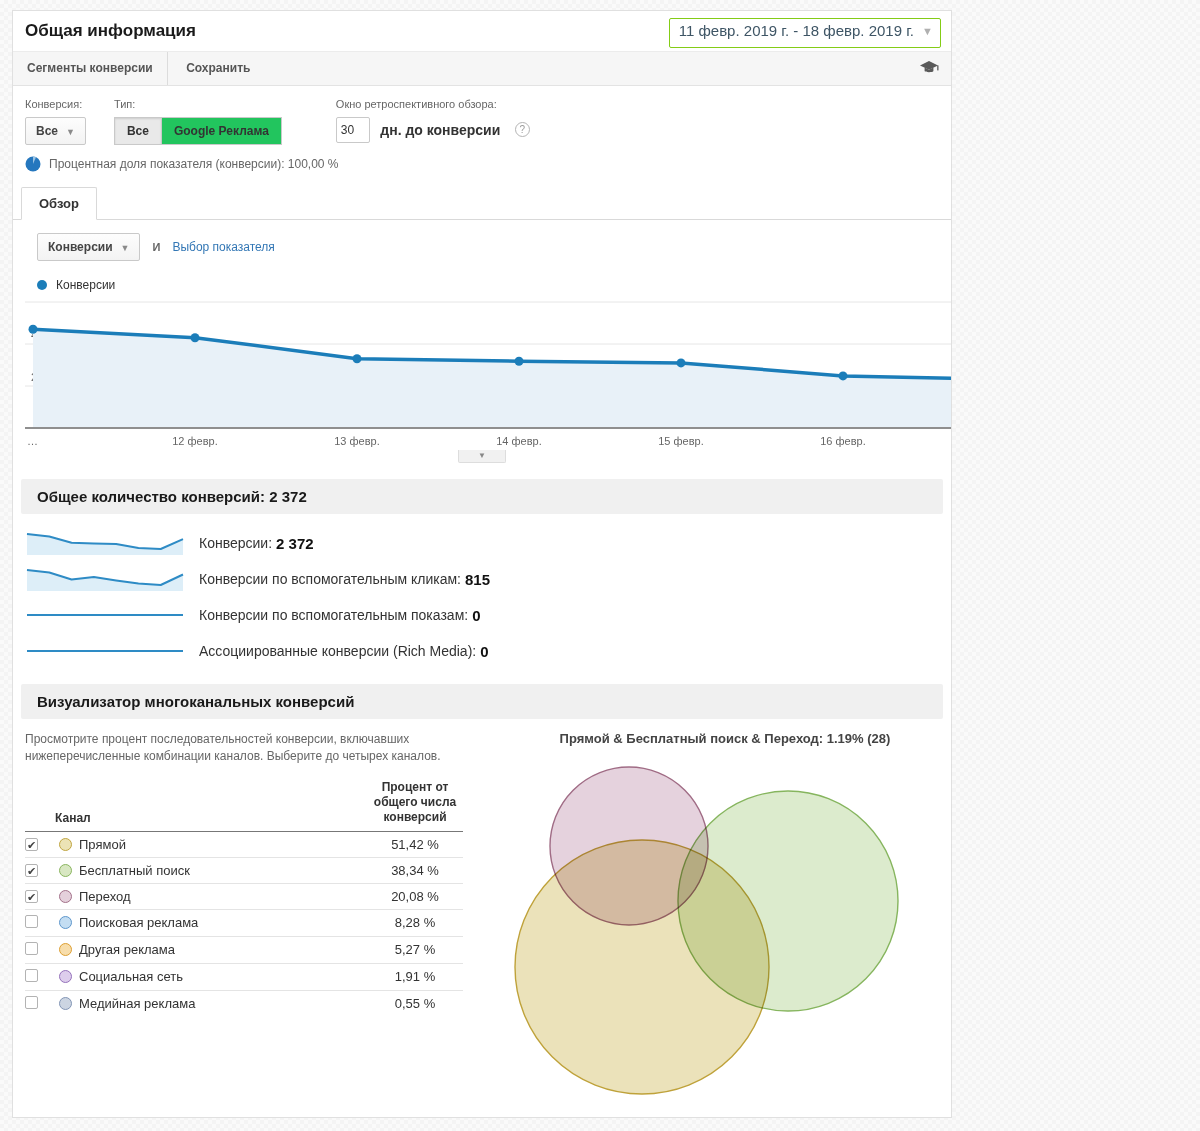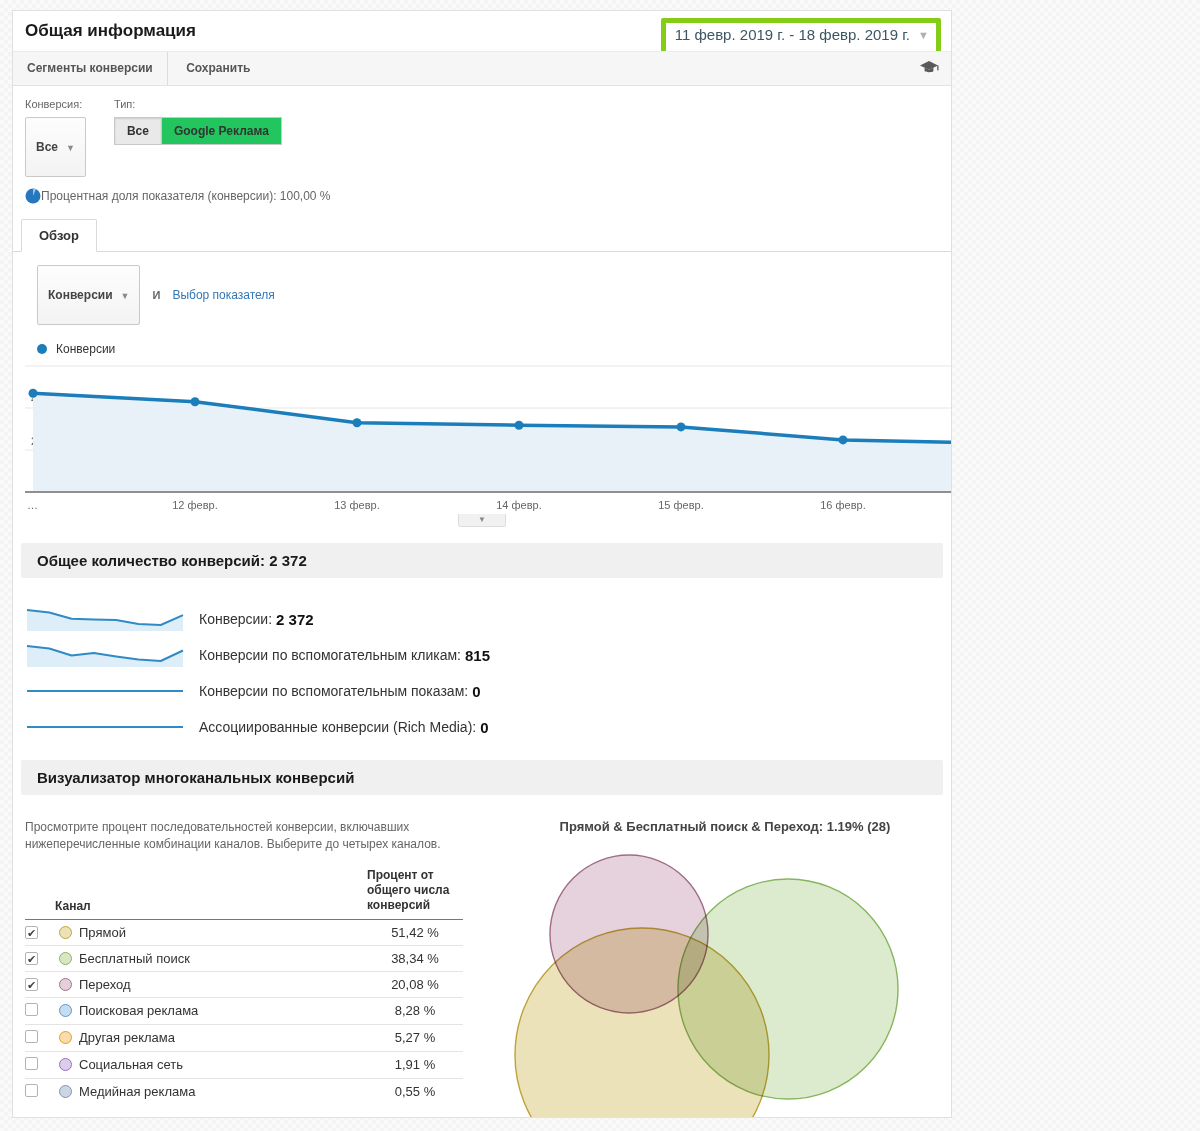--- a/index.html
+++ b/index.html
@@ -15,52 +15,52 @@
   }
   .card {
     position:absolute; left:12px; top:10px; width:940px; height:1108px;
     background:#fff; border:1px solid #e0e0e0; overflow:hidden;
   }
   
   .hdr { position:relative; height:40px; padding:10px 12px 0; }
   .hdr h1 { font-size:17px; font-weight:bold; color:#1a1a1a; display:inline-block; }
   .date-sel {
     position:absolute; right:10px; top:7px; background:#fff;
-    border:5px solid #84cc16; border-radius:2px; padding:3px 26px 8px 9px;
+    border:1px solid #84cc16; border-radius:2px; padding:3px 26px 8px 9px;
     font-size:15px; color:#3e5565; cursor:pointer;
   }
   .date-sel .arr { position:absolute; right:7px; top:6px; color:#b0b0b0; font-size:11px; }
   
   .toolbar { height:35px; background:#f6f6f6; border-top:1px solid #ececec; border-bottom:1px solid #e3e3e3; position:relative; }
   .tb-btn { display:inline-block; line-height:33px; padding:0 14px; font-size:12px; font-weight:bold; color:#555; cursor:pointer; }
   .tb-btn.sep { border-right:1px solid #dcdcdc; }
   .grad-cap { position:absolute; right:12px; top:8px; cursor:pointer; }
   
   .filters { padding:12px 12px 0; }
   .frow { display:flex; align-items:flex-start; }
   .fgroup { margin-right:28px; }
   .flabel { font-size:11px; color:#666; margin-bottom:7px; }
   .drop-btn {
     display:inline-block; border:1px solid #c9c9c9; border-radius:2px;
-    background:linear-gradient(#fdfdfd,#f3f3f3); padding:22px 10px; font-size:12px;
+    background:linear-gradient(#fdfdfd,#f3f3f3); padding:6px 10px; font-size:12px;
     font-weight:bold; color:#444; cursor:pointer; min-width:60px;
   }
   .drop-btn .arr { color:#8a8a8a; font-size:9px; margin-left:8px; }
   .seg { display:inline-flex; }
   .seg-btn { border:1px solid #c9c9c9; padding:6px 12px; font-size:12px; font-weight:bold; color:#333; background:#22c55e; cursor:pointer; }
   .seg-btn.sel { background:#e9e9e9; box-shadow:inset 0 1px 2px rgba(0,0,0,.12); }
   .seg-btn + .seg-btn { border-left:none; }
   .lb-input { width:34px; border:1px solid #c9c9c9; border-radius:2px; padding:5px 4px; font-size:12px; color:#333; font-family:"Liberation Sans",sans-serif; }
   .lb-suffix { font-size:14px; font-weight:bold; color:#333; margin-left:6px; vertical-align:middle; }
   .help-q {
     display:inline-block; width:15px; height:15px; border:1px solid #b4b4b4; border-radius:50%;
     color:#9a9a9a; font-size:10px; text-align:center; line-height:14px; margin-left:10px; vertical-align:middle; cursor:pointer;
   }
   .attrib { margin-top:11px; display:flex; align-items:center; }
-  .attrib .txt { font-size:12px; color:#666; }
+  .attrib .txt { font-size:12px; color:#666; margin-left:8px; }
   
   .tabstrip { margin-top:14px; padding-left:8px; border-bottom:1px solid #d9d9d9; }
   .tab {
     display:inline-block; position:relative; top:1px; background:#fff;
     border:1px solid #d9d9d9; border-bottom:1px solid #fff; border-radius:2px 2px 0 0;
     padding:8px 17px; font-size:13px; font-weight:bold; color:#333; cursor:pointer;
   }
   
   .metric-row { padding:13px 0 0 24px; display:flex; align-items:center; }
   .conj { font-size:11px; font-weight:bold; color:#666; margin:0 12px; }
@@ -71,37 +71,37 @@
   .legend .lbl { font-size:12px; color:#333; }
   
   .chart-wrap { margin:6px 12px 0; position:relative; }
   .collapse-btn {
     width:48px; height:13px; margin:-4px auto 0; background:#f1f1f1;
     border:1px solid #ddd; border-top:none; border-radius:0 0 2px 2px;
     text-align:center; font-size:8px; color:#888; line-height:11px; cursor:pointer;
   }
   
   .section-bar {
-    margin:16px 8px 12px; background:#f0f0f0; border-radius:2px;
+    margin:16px 8px 0; background:#f0f0f0; border-radius:2px;
     padding:9px 16px; font-size:15px; font-weight:bold; color:#1a1a1a;
   }
   
   .summary { padding:6px 0 4px 12px; }
   .srow { display:flex; align-items:center; margin-top:10px; }
   .srow svg { margin-right:14px; }
   .srow .stxt { font-size:14px; color:#333; }
   .srow .sval { font-weight:bold; font-size:15px; color:#111; margin-left:4px; }
   
   .viz-body { display:flex; padding:12px 12px 0; }
   .viz-left { width:450px; flex:0 0 450px; }
   .viz-desc { font-size:12px; color:#666; line-height:1.45; padding-right:10px; }
   table.channels { width:438px; border-collapse:collapse; margin-top:14px; }
   table.channels th { font-size:12px; font-weight:bold; color:#333; vertical-align:bottom; padding-bottom:6px; border-bottom:1px solid #777; }
   th.ch-col { text-align:left; }
-  th.pct-col { text-align:left; width:96px; line-height:1.25; }
+  th.pct-col { text-align:center; width:96px; line-height:1.25; }
   table.channels td { border-top:1px solid #e4e4e4; padding:5px 0; font-size:13px; color:#333; }
   table.channels tr:first-child td { border-top:none; }
   td.cb-cell { width:30px; }
   td.pct-val { text-align:center; }
   .checkbox {
     display:inline-block; width:13px; height:13px; border:1px solid #b3b3b3; border-radius:2px;
     background:#fff; font-size:11px; line-height:12px; text-align:center; color:#444; cursor:pointer;
   }
   .swatch { display:inline-block; width:13px; height:13px; border-radius:50%; margin:0 7px -2px 4px; }
   .viz-right { flex:1; text-align:center; }
@@ -139,20 +139,26 @@
         <span class="drop-btn">
           <span>Все</span><span class="arr">▼</span>
         </span>
       </div>
       <div class="fgroup">
         <div class="flabel">Тип:</div>
         <span class="seg">
           <span class="seg-btn sel">Все</span>
           <span class="seg-btn">Google Реклама</span>
         </span>
+      </div>
+      <div class="fgroup" style="margin-left:26px;">
+        <div class="flabel">Окно ретроспективного обзора:</div>
+        <input class="lb-input" value="30" style="">
+        <span class="lb-suffix">дн. до конверсии</span>
+        <span class="help-q">?</span>
       </div>
     </div>
     <div class="attrib">
       <svg width="16" height="16" viewBox="0 0 16 16">
         <circle cx="8" cy="8" r="7.5" fill="#2577be"></circle>
         <path d="M8 8 L8 0.5 A7.5 7.5 0 0 1 11 1.2 Z" fill="#9cc4e4"></path>
       </svg>
       <span class="txt">Процентная доля показателя (конверсии): 100,00 %</span>
     </div>
   </div>

